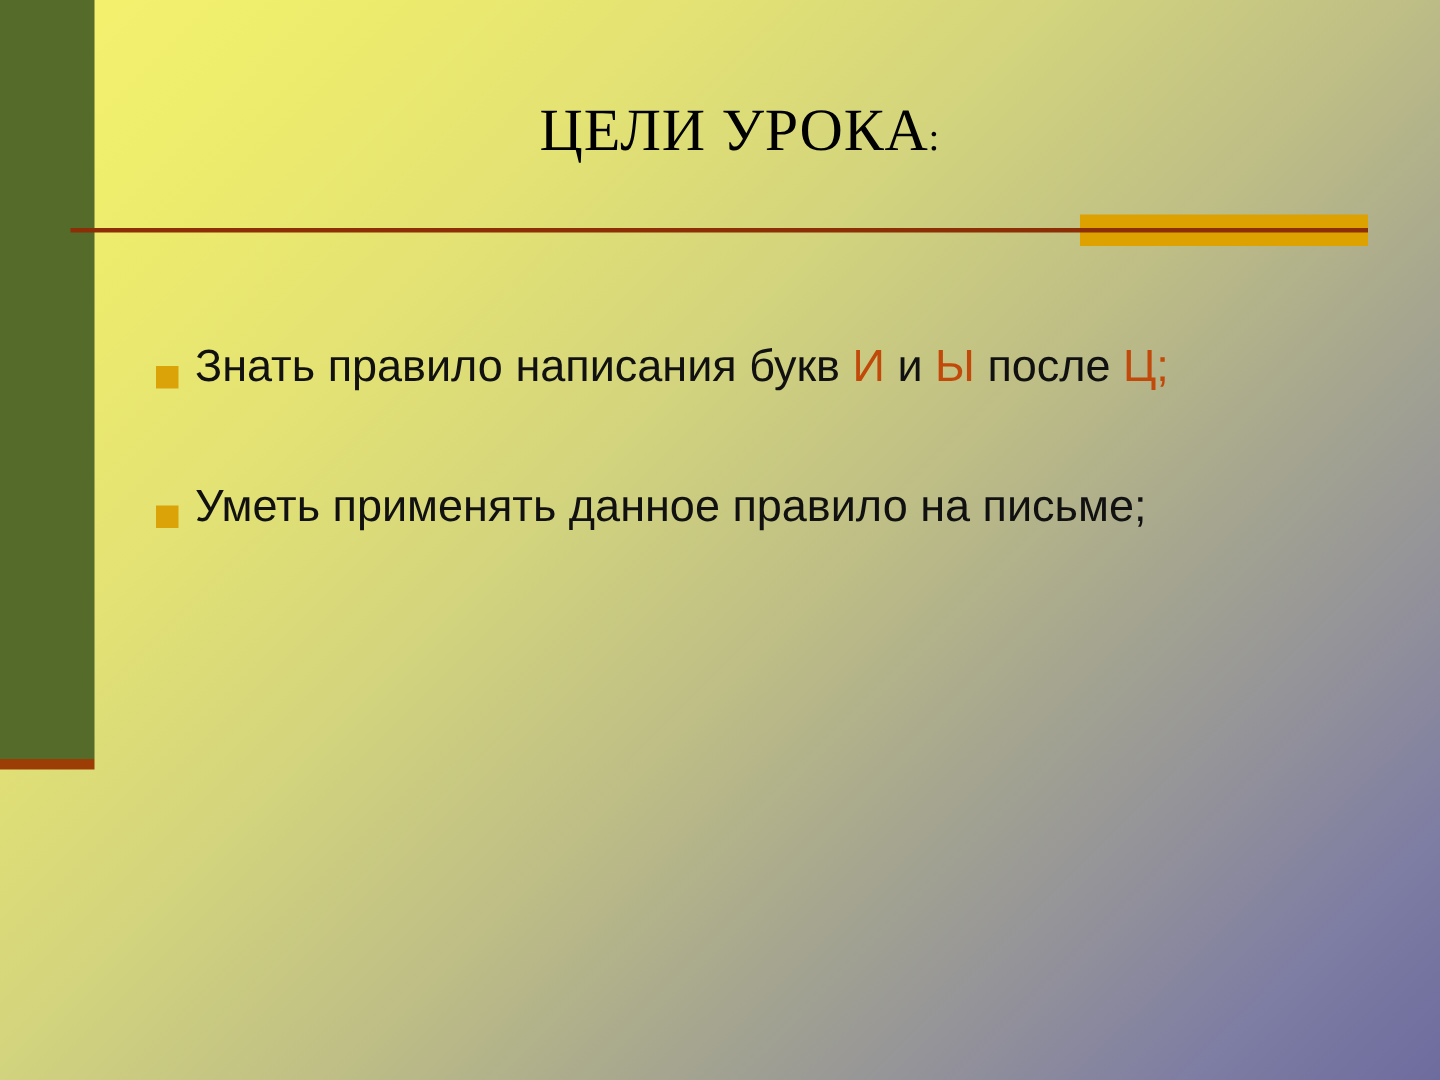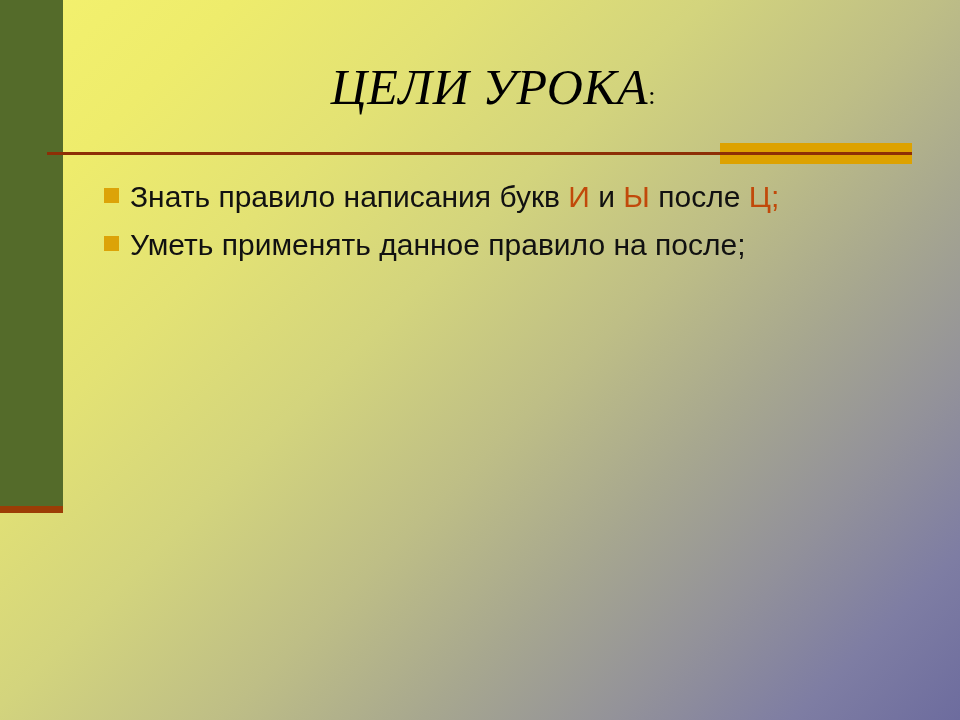--- a/index.html
+++ b/index.html
@@ -49,26 +49,25 @@
   
   #title-block {
     position: absolute;
     left: 63px;
     top: 62px;
     width: 860px;
     text-align: center;
   }
   #title-text {
     font-family: "Liberation Serif", serif;
-    font-size: 50px;
+    font-size: 40px;
     line-height: 50px;
     color: #000000;
     letter-spacing: 0.5px;
     white-space: nowrap;
-    font-style: italic;
   }
   #title-colon {
     font-family: "Liberation Serif", serif;
     font-size: 26px;
     color: #000000;
     vertical-align: baseline;
   }
 
   
   #rule-gold {
@@ -90,22 +89,23 @@
 
   
   #body-block {
     position: absolute;
     left: 104px;
     top: 174px;
     width: 830px;
   }
   .bullet-row {
     display: flex;
-    align-items: flex-start;
+    align-items: center;
     margin-bottom: 3px;
+    margin-top: 48px;
   }
   .bullet-marker {
     flex: 0 0 auto;
     width: 15px;
     height: 15px;
     background: #dca308;
     margin-top: 14px;
     margin-right: 11px;
   }
   .bullet-text {
@@ -144,19 +144,19 @@
 
   <div id="body-block">
 
     <div class="bullet-row b1">
       <div class="bullet-marker"></div>
       <div class="bullet-text"><span>Знать правило написания букв </span><span class="hl">И</span><span> и </span><span class="hl">Ы</span><span> после </span><span class="hl">Ц;</span></div>
     </div>
 
     <div class="bullet-row b2">
       <div class="bullet-marker"></div>
-      <div class="bullet-text"><span>Уметь применять данное правило на после;</span></div>
+      <div class="bullet-text"><span>Уметь применять данное правило на письме;</span></div>
     </div>
 
 
   </div>
 
 </div>
 
 </body></html>

